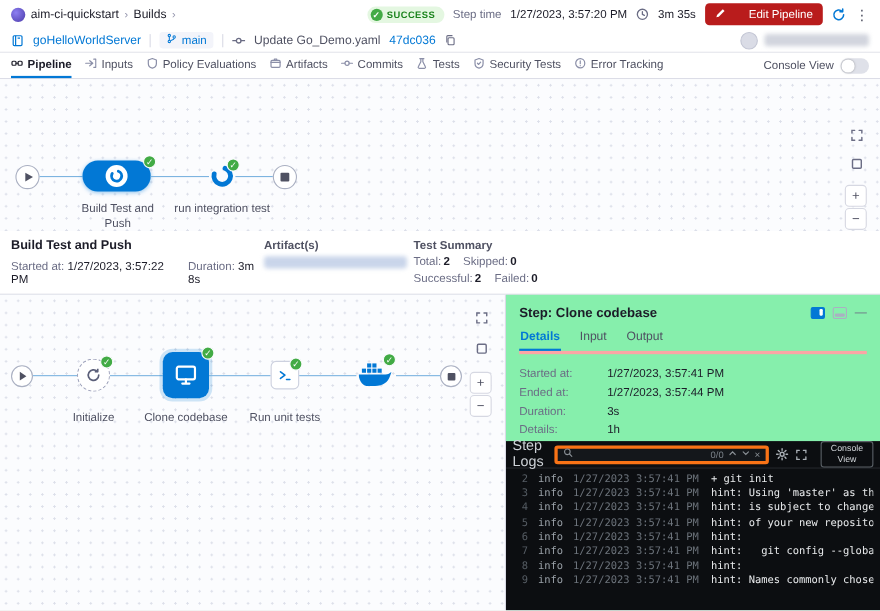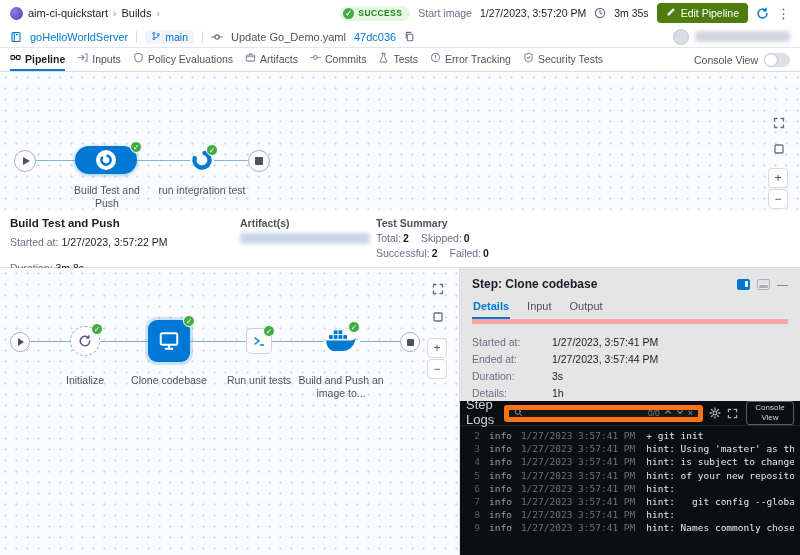--- a/index.html
+++ b/index.html
@@ -16,21 +16,21 @@
   .crumb { color:#1c1c28; text-decoration:none; cursor:pointer; }
   .sep { color:#9293ab; font-size:10px; }
   .tb-right { display:flex; align-items:center; gap:8px; font-size:10.5px; }
   .badge-success { display:inline-flex; align-items:center; gap:4px; background:#e4f7e1; color:#1b841d;
                    font-weight:bold; font-size:8.5px; letter-spacing:.4px; padding:2px 8px 2px 3px; border-radius:9px; }
   .badge-success .chk { width:11px; height:11px; border-radius:50%; background:#42ab45; color:#fff;
                         font-size:8px; display:inline-flex; align-items:center; justify-content:center; }
   .muted { color:#6b6d85; }
   .icon12 { width:12px; height:12px; display:inline-block; }
   .icon12 svg, .icon11 svg { display:block; }
-  .btn-primary { display:inline-flex; align-items:center; gap:5px; background:#4d7c0f; color:#fff; border:none;
+  .btn-primary { display:inline-flex; align-items:center; gap:21px; background:#b91c1c; color:#fff; border:none;
                  border-radius:4px; height:20px; padding:0 9px; font-size:10.5px; font-family:inherit; cursor:pointer; }
   .icon-btn { color:#0278d5; cursor:pointer; display:inline-flex; align-items:center; }
   .dots { color:#4f5162; font-size:13px; cursor:pointer; }
 
   
   .title-row { height:22px; flex:0 0 22px; display:flex; align-items:center; gap:7px; padding:0 10px; }
   .title-row h1 { font-size:15px; font-weight:bold; color:#1c1c28; }
   .small { font-size:10px; }
   .meta-row { height:22px; flex:0 0 22px; display:flex; align-items:center; gap:8px; padding:0 10px; border-bottom:1px solid #e4e5ec; }
   .meta-link { color:#0278d5; cursor:pointer; }
@@ -80,63 +80,63 @@
   .ctl { position:absolute; width:20px; height:20px; background:#fff; border:1px solid #d6d8e2; border-radius:4px;
          display:flex; align-items:center; justify-content:center; color:#4f5162; font-size:12px; cursor:pointer; }
   .ctl-ghost { position:absolute; width:18px; height:18px; display:flex; align-items:center; justify-content:center;
                color:#6b6d85; cursor:pointer; }
   .ctl-ghost svg { stroke:#6b6d85; fill:none; stroke-width:1.3; stroke-linecap:round; }
 
   
   .stage-band { height:58px; flex:0 0 58px; background:#fff; border-bottom:1px solid #d9dae5; display:flex; padding:7px 10px; }
   .band-col1 { width:230px; }
   .band-col1 .t { font-size:11.5px; font-weight:bold; margin-bottom:7px; }
-  .band-stats { display:flex; gap:14px; font-size:10.5px;flex-direction:column; }
+  .band-stats { display:flex; gap:14px; font-size:10.5px; }
   .band-col2 { width:122px; }
   .band-label { font-size:10.5px; font-weight:bold; color:#4f5162; }
   .band-col3 { margin-left:14px; font-size:10.5px; }
   .ts-row { margin-top:3px; display:flex; gap:12px; }
   .ts-pair { color:#6b6d85; }
   .ts-pair b { color:#1c1c28; margin-left:2px; }
 
   
   .lower { flex:1 1 auto; display:flex; min-height:0; }
   .exec-canvas { width:460px; flex:0 0 460px; border-right:1px solid #d9dae5; }
   .step-init { position:absolute; width:30px; height:30px; border-radius:50%; border:1.4px dashed #9fa3bc;
                background:#fff; display:flex; align-items:center; justify-content:center; cursor:pointer; }
   .step-clone { position:absolute; width:42px; height:42px; background:#0278d5; border-radius:9px;
                 display:flex; align-items:center; justify-content:center; box-shadow:0 0 0 3px rgba(2,120,213,.18); cursor:pointer; }
   .step-run { position:absolute; width:26px; height:26px; background:#fff; border:1.4px solid #cdd1df; border-radius:5px;
               display:flex; align-items:center; justify-content:center; cursor:pointer; }
 
   
-  .step-panel { flex:1 1 auto; display:flex; flex-direction:column; min-width:0; background:#e5e5e5; }
+  .step-panel { flex:1 1 auto; display:flex; flex-direction:column; min-width:0; background:#86efac; }
   .panel-main { height:133px; flex:0 0 133px; padding:9px 12px 0; }
   .panel-head { display:flex; align-items:center; }
   .panel-title { font-size:12px; font-weight:bold; }
   .panel-icons { margin-left:auto; display:flex; align-items:center; gap:7px; }
   .view-ic { width:13px; height:11px; border-radius:2px; border:1.4px solid #aab0c2; position:relative; cursor:pointer; }
   .view-ic.active { background:#0278d5; border-color:#0278d5; }
   .view-ic.active::after { content:""; position:absolute; right:1.5px; top:1.5px; bottom:1.5px; width:3px; background:#fff; border-radius:1px; }
   .view-ic.bottom::after { content:""; position:absolute; left:1px; right:1px; bottom:1px; height:3px; background:#aab0c2; border-radius:1px; }
   .dash-ic { color:#6b6d85; font-size:11px; cursor:pointer; line-height:1; }
-  .panel-tabs { display:flex; gap:16px; margin-top:9px; border-bottom:5px solid #fca5a5; }
+  .panel-tabs { display:flex; gap:16px; margin-top:9px; border-bottom:3px solid #fca5a5; }
   .ptab { font-size:11px; color:#4f5162; padding:0 1px 5px; border-bottom:2px solid transparent; cursor:pointer; }
   .ptab.active { color:#0278d5; font-weight:bold; border-bottom-color:#0278d5; }
   .detail-rows { margin-top:9px; }
   .drow { display:flex; height:17px; align-items:center; font-size:10.5px; }
   .dlabel { width:80px; color:#6b6d85; }
   .dvalue { color:#1c1c28; }
 
   
   .log-console { flex:1 1 auto; background:#0c0e11; display:flex; flex-direction:column; min-height:0; }
   .log-head { height:25px; flex:0 0 25px; display:flex; align-items:center; gap:6px; padding:0 6px;
               border-bottom:1px solid #24272c; }
   .log-title { width:32px; font-size:13px; line-height:1.15; color:#cdd1d6; }
-  .log-search { flex:0 0 150px; height:17px; background:#14171b; border:5px solid #f97316; border-radius:3px;
+  .log-search { flex:0 0 150px; height:17px; background:#14171b; border:3px solid #f97316; border-radius:3px;
                 display:flex; align-items:center; gap:4px; padding:0 5px; }
   .log-search svg { stroke:#8a9096; fill:none; stroke-width:1.2; stroke-linecap:round; }
   .log-search input { flex:1 1 auto; min-width:0; background:transparent; border:none; outline:none;
                       color:#e8eaec; font-size:9px; font-family:inherit; }
   .search-counter { font-size:8.5px; color:#7b828a; }
   .mini { color:#8a9096; font-size:9px; cursor:pointer; line-height:1; }
   .log-icon { color:#aab0b6; cursor:pointer; display:inline-flex; }
   .log-icon svg { stroke:#aab0b6; fill:none; stroke-width:1.3; stroke-linecap:round; }
   .console-view-btn { margin-left:auto; border:1px solid #5a6066; border-radius:3px; padding:1px 5px;
                       font-size:8px; line-height:1.2; color:#d2d6da; text-align:center; width:48px;
@@ -160,21 +160,21 @@
       <a class="crumb">aim-ci-quickstart</a>
       <span class="sep">›</span>
       <a class="crumb">Builds</a>
       <span class="sep">›</span>
     </div>
     <div class="tb-right">
       <span class="badge-success">
         <span class="chk">✓</span>
         <span>SUCCESS</span>
       </span>
-      <span class="muted">Start image</span>
+      <span class="muted">Step time</span>
       <span>1/27/2023, 3:57:20 PM</span>
       <span class="icon12">
         <svg width="12" height="12" viewBox="0 0 12 12">
             <circle cx="6" cy="6" r="4.6" fill="none" stroke="#6b6d85" stroke-width="1.2"></circle>
             <path d="M6 3.6 V6 l1.8 1" fill="none" stroke="#6b6d85" stroke-width="1.2" stroke-linecap="round"></path>
           </svg>
       </span>
       <span>3m 35s</span>
       <button class="btn-primary">
         <span>
@@ -273,31 +273,31 @@
       <span>Commits</span>
     </div>
     <div class="tab">
       <span><svg width="11" height="11" viewBox="0 0 12 12">
             <path d="M5 1.5 v3 L2.5 9.5 A1 1 0 0 0 3.4 11 h5.2 a1 1 0 0 0 .9-1.5 L7 4.5 v-3 M4 1.5 h4"></path>
           </svg></span>
       <span>Tests</span>
     </div>
     <div class="tab">
       <span><svg width="11" height="11" viewBox="0 0 12 12">
+            <path d="M6 1.3 10 2.8 v3.4 c0 2.6-2 4.2-4 4.7 -2-.5-4-2.1-4-4.7 V2.8 z"></path>
+            <path d="M4.4 6 l1.2 1.2 2-2.3"></path>
+          </svg></span>
+      <span>Security Tests</span>
+    </div>
+    <div class="tab">
+      <span><svg width="11" height="11" viewBox="0 0 12 12">
             <circle cx="6" cy="6" r="4.5"></circle>
             <path d="M6 3.7 v2.7 M6 8.4 v.01"></path>
           </svg></span>
       <span>Error Tracking</span>
-    </div>
-    <div class="tab">
-      <span><svg width="11" height="11" viewBox="0 0 12 12">
-            <path d="M6 1.3 10 2.8 v3.4 c0 2.6-2 4.2-4 4.7 -2-.5-4-2.1-4-4.7 V2.8 z"></path>
-            <path d="M4.4 6 l1.2 1.2 2-2.3"></path>
-          </svg></span>
-      <span>Security Tests</span>
     </div>
     <div class="console-toggle">
       <span>Console View</span>
       <span class="toggle">
           <span class="knob"></span>
         </span>
     </div>
   </nav>
 
   <section class="canvas pipeline-canvas">
@@ -417,21 +417,20 @@
               <rect x="10" y="1" width="3" height="3"></rect>
             <rect x="2.4" y="4.8" width="3" height="3"></rect>
               <rect x="6.2" y="4.8" width="3" height="3"></rect>
             <rect x="10" y="4.8" width="3" height="3"></rect>
               <rect x="13.8" y="4.8" width="3" height="3"></rect>
             <path d="M0 9 h19.5 c2 0 3.2-.9 4.5-2 l-1.2 3.4 C21.5 14.6 17.5 17.5 12 17.5 H7 C3.5 17.5 .5 14.5 0 9 z"></path>
           </g>
         </svg>
         <span class="check-badge" style="top:-5px; right:-2px;">✓</span>
       </div>
-      <div class="node-label" style="left:295px; top:106px; width:92px;">Build and Push an image to...</div>
       <div class="edge" style="left:360px; top:73px; width:40px;"></div>
 
       <div class="node-end" style="left:400px; top:64px; width:20px; height:20px;">
           <span class="stopsq" style="width:7px; height:7px;"></span>
         </div>
 
       <span class="ctl-ghost" style="right:12px; top:12px;">
         <svg width="12" height="12" viewBox="0 0 12 12">
             <path d="M1.5 4 V1.5 H4 M8 1.5 h2.5 V4 M10.5 8 v2.5 H8 M4 10.5 H1.5 V8"></path>
           </svg>

